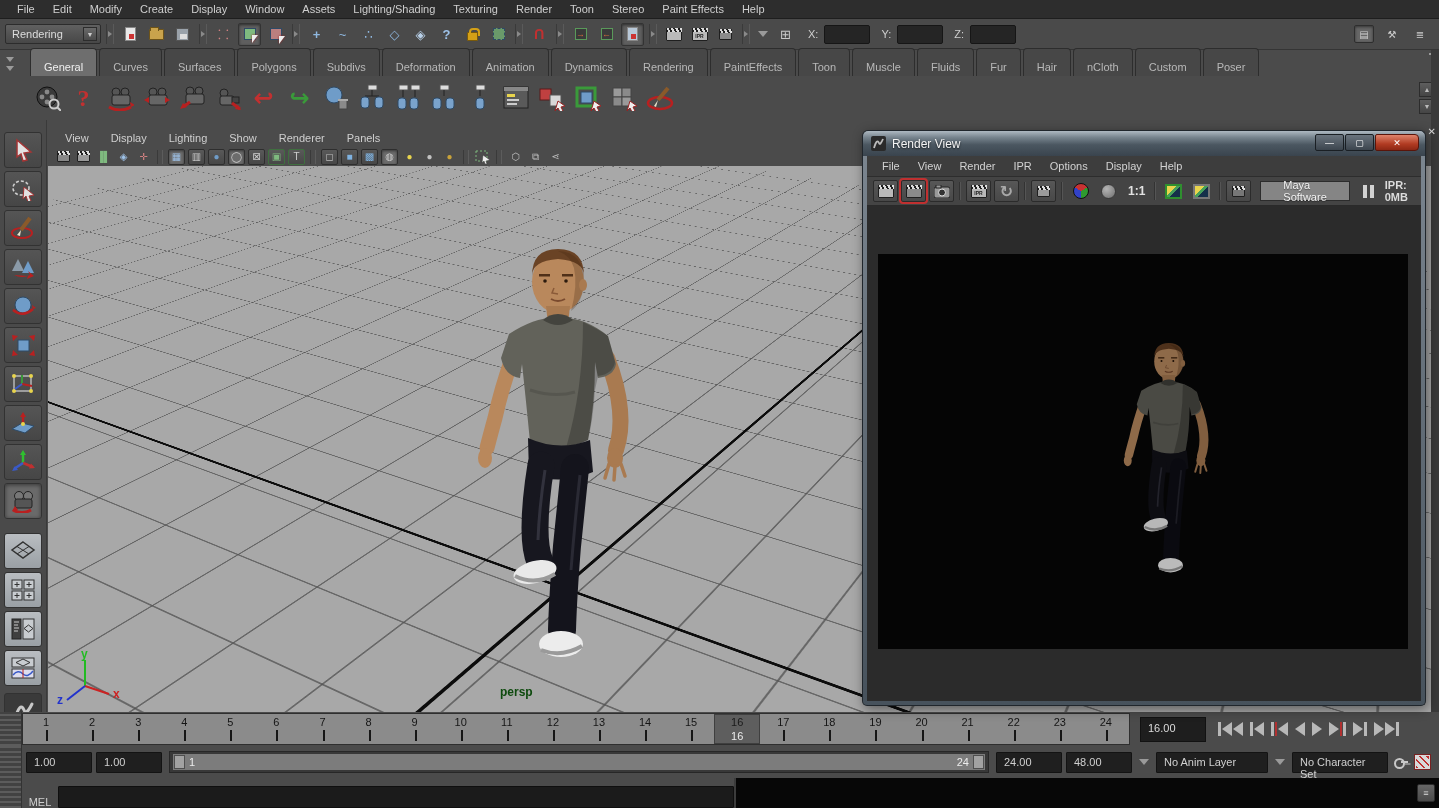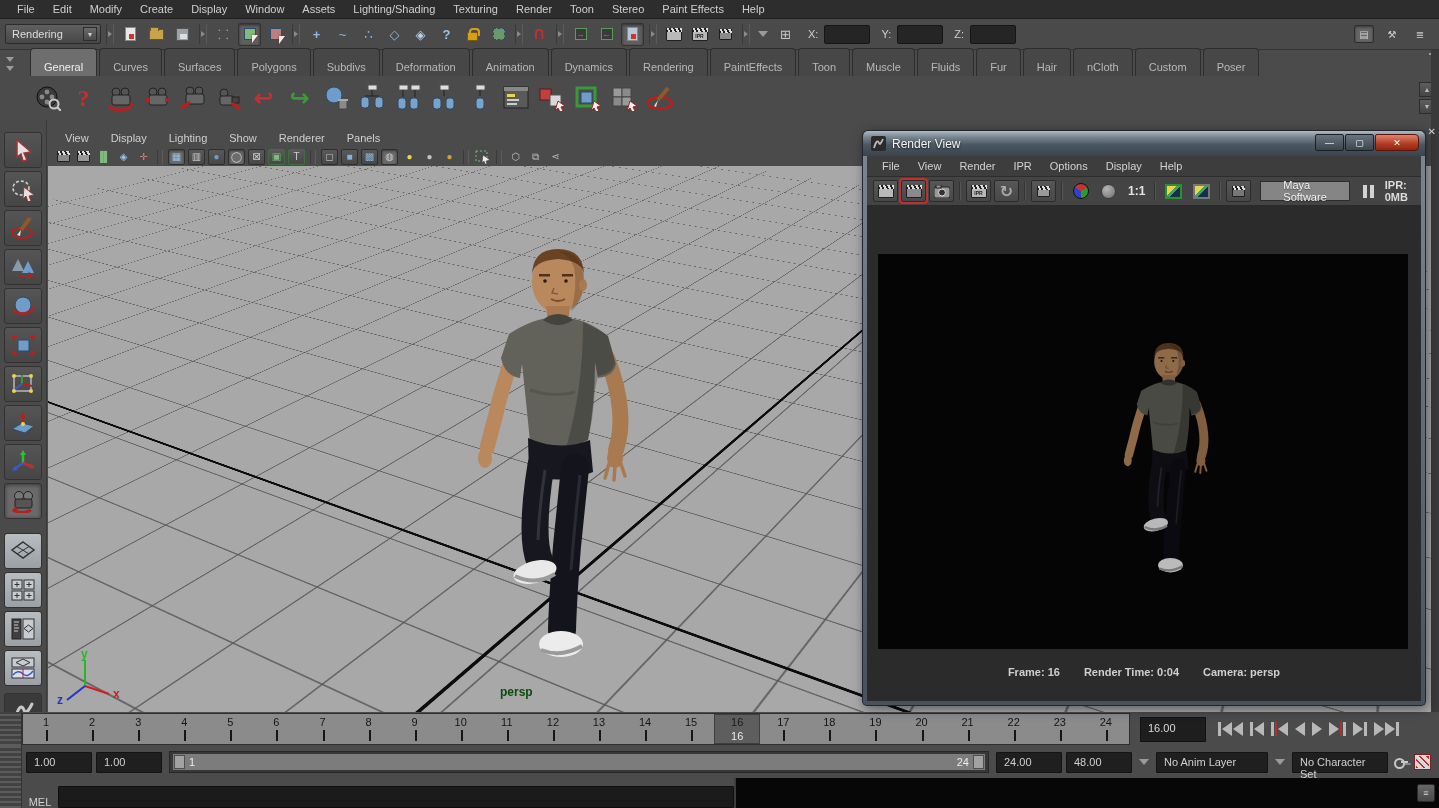--- a/index.html
+++ b/index.html
@@ -806,23 +806,20 @@
         <span class="graydot"></span>
       </div>
       <div class="rv-image-area">
         <div class="rv-render">
           <svg class="rv-char" width="135" height="239" viewBox="0 0 240 425">
             <use href="#charfig" xlink:href="#charfig"></use>
           </svg>
         </div>
       </div>
       <div class="rv-status">
-        <div>
-          <span>Frame: 16</span><span>Render Time: 0:04</span><span>Camera: persp</span>
-        </div>
       </div>
     </div>
   </div>
 </div>
 
 <div id="timeline">
   <div class="draghandle"></div>
   <div class="tl-track">
 
   <div class="tl-cell">

